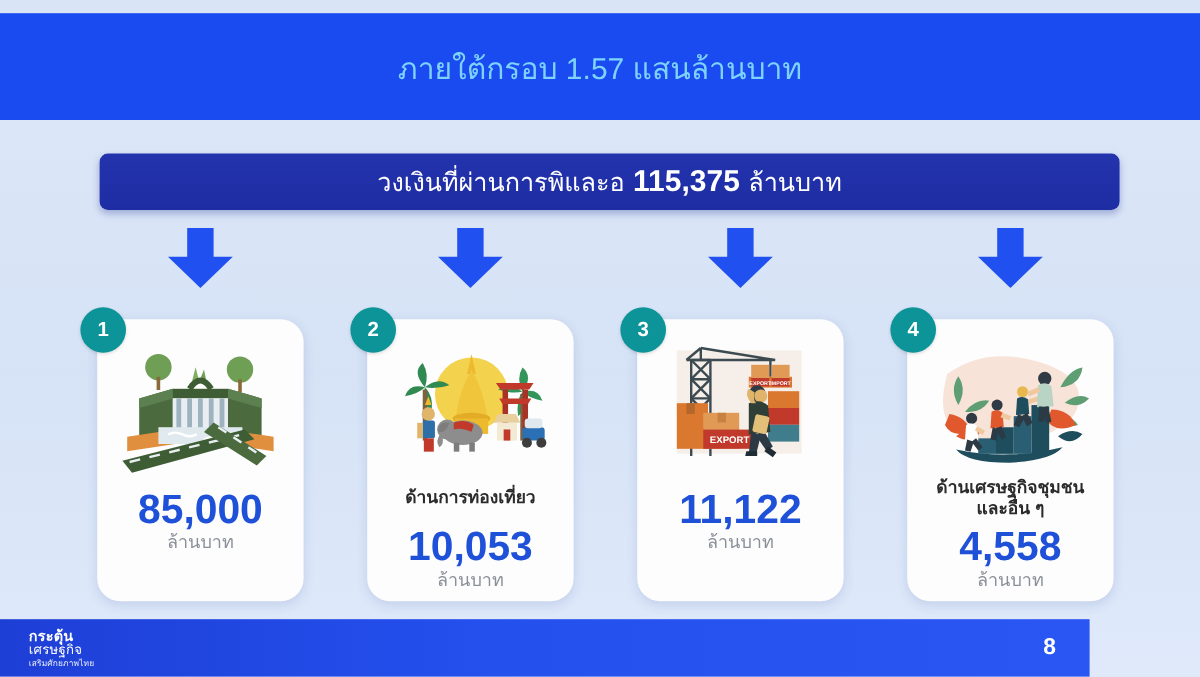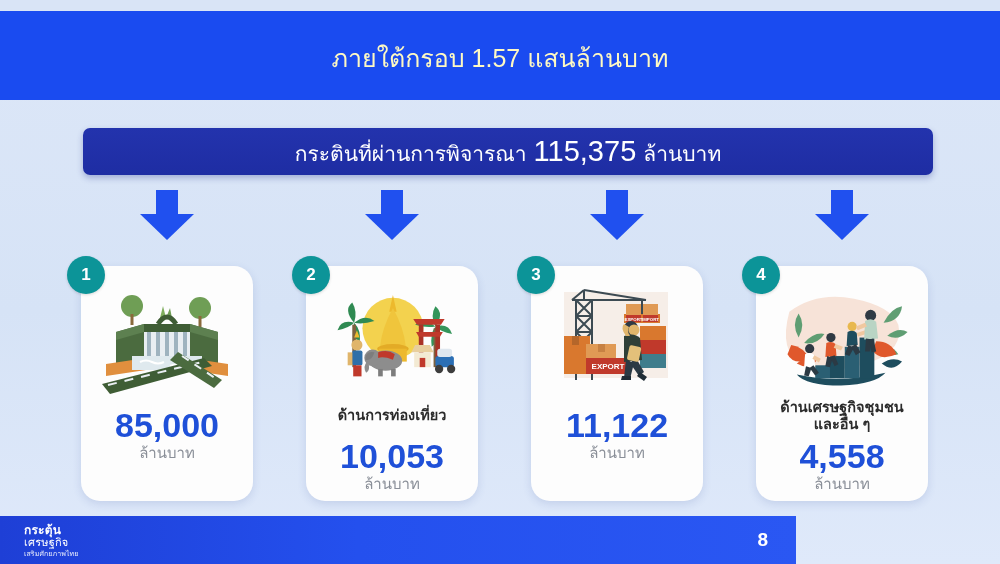--- a/index.html
+++ b/index.html
@@ -48,21 +48,21 @@
   .header-title {
     color: #ffffff;
     font-size: 31px;
     font-weight: bold;
     line-height: 1.12;
     letter-spacing: 0.2px;
     text-align: center;
     white-space: nowrap;
   }
   .header-subtitle {
-    color: #fef9c3;
+    color: #7dd3fc;
     font-size: 25px;
     font-weight: normal;
     line-height: 1.2;
     margin-top: 3px;
     text-align: center;
     white-space: nowrap;
   }
 
   
   .banner {
@@ -81,22 +81,22 @@
   .banner-text {
     color: #ffffff;
     font-size: 21px;
     line-height: 1;
     white-space: nowrap;
     display: flex;
     align-items: baseline;
     gap: 7px;
   }
   .banner-amount {
-    font-size: 29px;
-    font-weight: normal;
+    font-size: 25px;
+    font-weight: bold;
   }
 
   
   .arrows {
     position: absolute;
     top: 190px;
     left: 0;
     width: 1000px;
     height: 55px;
   }
@@ -210,21 +210,21 @@
     color: #8a8f98;
     font-size: 15px;
     line-height: 1;
     text-align: center;
   }
 
   
   .footer {
     position: absolute;
     bottom: 0; left: 0;
-    width: 796px;
+    width: 908px;
     height: 48px;
     background: linear-gradient(90deg, #1e3fd6 0%, #2450ee 45%, #2a57f3 100%);
   }
   .footer-logo {
     position: absolute;
     left: 24px;
     top: 8px;
     color: #ffffff;
     line-height: 1.0;
   }
@@ -263,21 +263,21 @@
 <div class="slide">
 
   <div class="top-strip"></div>
 
   <div class="header">
     <div class="header-subtitle">ภายใต้กรอบ 1.57 แสนล้านบาท</div>
   </div>
 
   <div class="banner">
     <div class="banner-text">
-      <span>กระตินที่ผ่านการพิจารณา</span>
+      <span>วงเงินที่ผ่านการพิและอ</span>
       <span class="banner-amount">115,375</span>
       <span>ล้านบาท</span>
     </div>
   </div>
 
   <div class="arrows">
     <div class="arrow arrow-1">
       <div class="shaft"></div>
       <div class="head"></div>
     </div>

